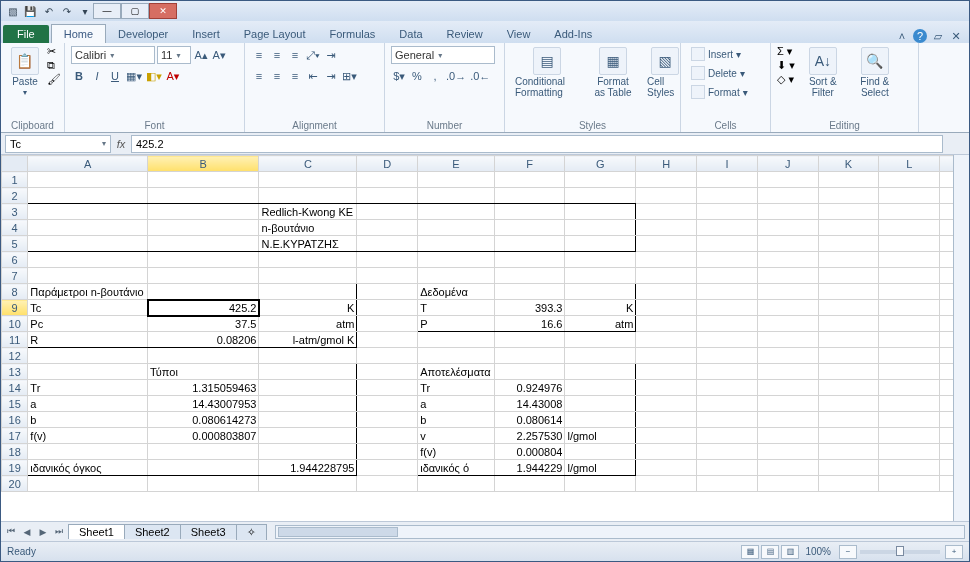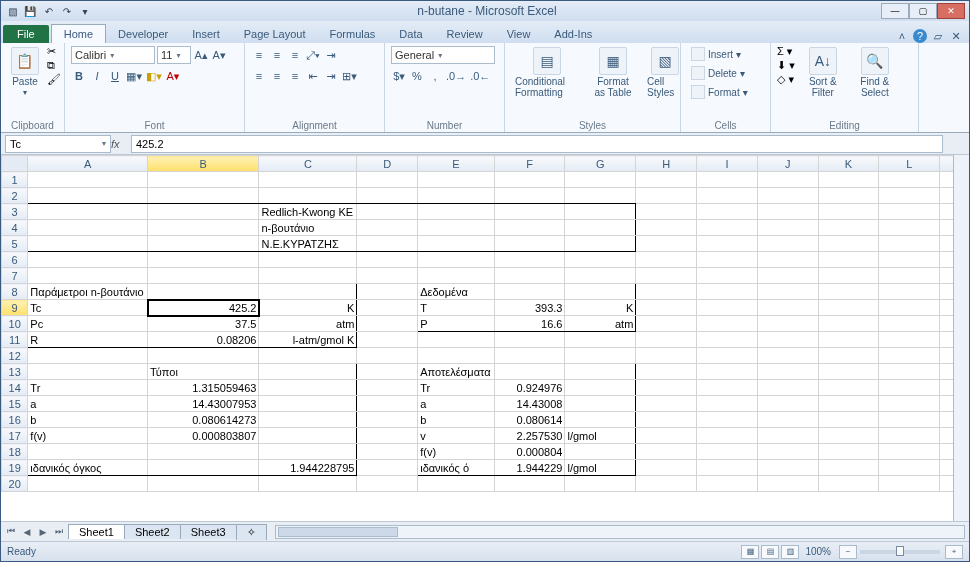--- a/index.html
+++ b/index.html
@@ -31,21 +31,21 @@
 .vstack { display:flex; flex-direction:column; gap:1px;}
 .rowbtns { display:flex; gap:2px; align-items:center; height:20px;}
 .rowbtns .rb { min-width:16px; height:18px; display:flex; align-items:center; justify-content:center; font-size:11px; color:#3a5a7a; cursor:pointer; padding:0 1px;}
 .combo { height:18px; border:1px solid #abc; background:#fff; display:flex; align-items:center; padding:0 3px; font-size:11px; color:#333;}
 .combo .dd { margin-left:4px; font-size:8px; color:#678;}
 .smallbtn { height:18px; display:flex; align-items:center; gap:3px; padding:0 4px; font-size:10px; color:#3a5a7a; cursor:pointer;}
 .smallbtn .ic2 { width:14px; height:14px; background:#eef3fa; border:1px solid #cbd6e4;}
 .namebox-row { height:22px; background:#e9eef5; border-bottom:1px solid #bcc8d8; display:flex; align-items:center;}
 .namebox { width:106px; border:1px solid #abc; background:#fff; height:18px; margin-left:4px; display:flex; align-items:center; padding:0 4px; font-size:11px;}
 .namebox .dd { margin-left:auto; font-size:8px; color:#678;}
-.fx { width:20px; text-align:left; color:#555; font-style:italic; font-size:11px;}
+.fx { width:20px; text-align:center; color:#555; font-style:italic; font-size:11px;}
 .formula { flex:1; border:1px solid #abc; background:#fff; height:18px; margin-right:26px; display:flex; align-items:center; padding:0 4px; font-size:11px;}
 .sheet-area { flex:1; display:flex; overflow:hidden; background:#fff;}
 .grid { flex:1; overflow:auto; position:relative;}
 table.sg { border-collapse:collapse; width:1000px;}
 table.sg th, table.sg td { border:1px solid #d4d4d4; height:16px; font-size:11px; padding:0 2px; background:#fff; color:#000; text-align:left; white-space:nowrap; overflow:hidden;}
 table.sg th { background:linear-gradient(#f7f9fc,#e4ebf4); color:#3a5a7a; text-align:center; font-weight:normal;}
 table.sg th.rowh { width:26px; text-align:center;}
 table.sg td.num { text-align:right;}
 table.sg .corner { background:#e4ebf4; width:26px;}
 .colA{width:80px;} .colB{width:110px;} .colC{width:96px;} .colD{width:60px;} .colE{width:70px;} .colF{width:70px;} .colG{width:70px;} .colH{width:60px;} .colI{width:60px;} .colJ{width:60px;} .colK{width:60px;} .colL{width:60px;} .colM{width:60px;}
@@ -77,21 +77,20 @@
 <div class="window">
 
   <div class="titlebar">
     <div class="qat">
       <span class="btn">▧</span>
       <span class="btn">💾</span>
       <span class="btn">↶</span>
       <span class="btn">↷</span>
       <span class="btn">▾</span>
     </div>
-    <div class="title">n-butane  -  Microsoft Excel</div>
     <div class="winbtns">
       <div class="wb">—</div>
       <div class="wb">▢</div>
       <div class="wb close">✕</div>
     </div>
   </div>
 
   <div class="tabs">
     <div class="tab file" style="background:#217346;">File</div>
     <div class="tab active">Home</div>

